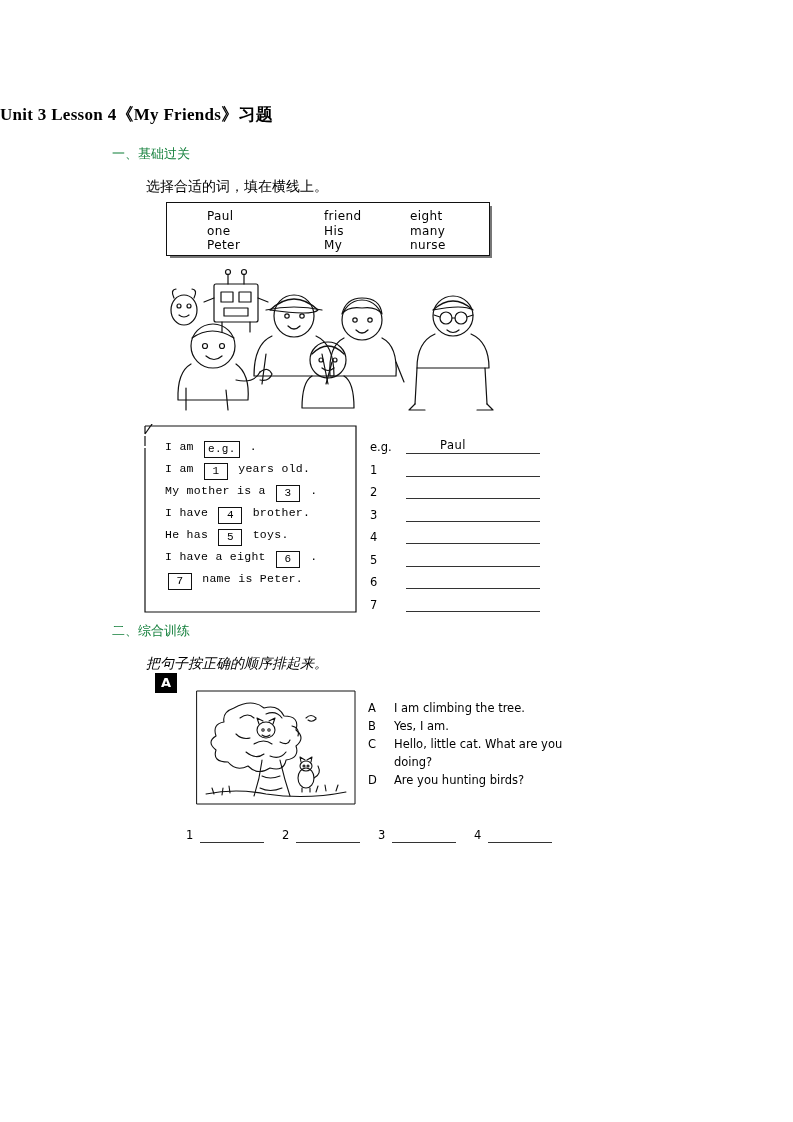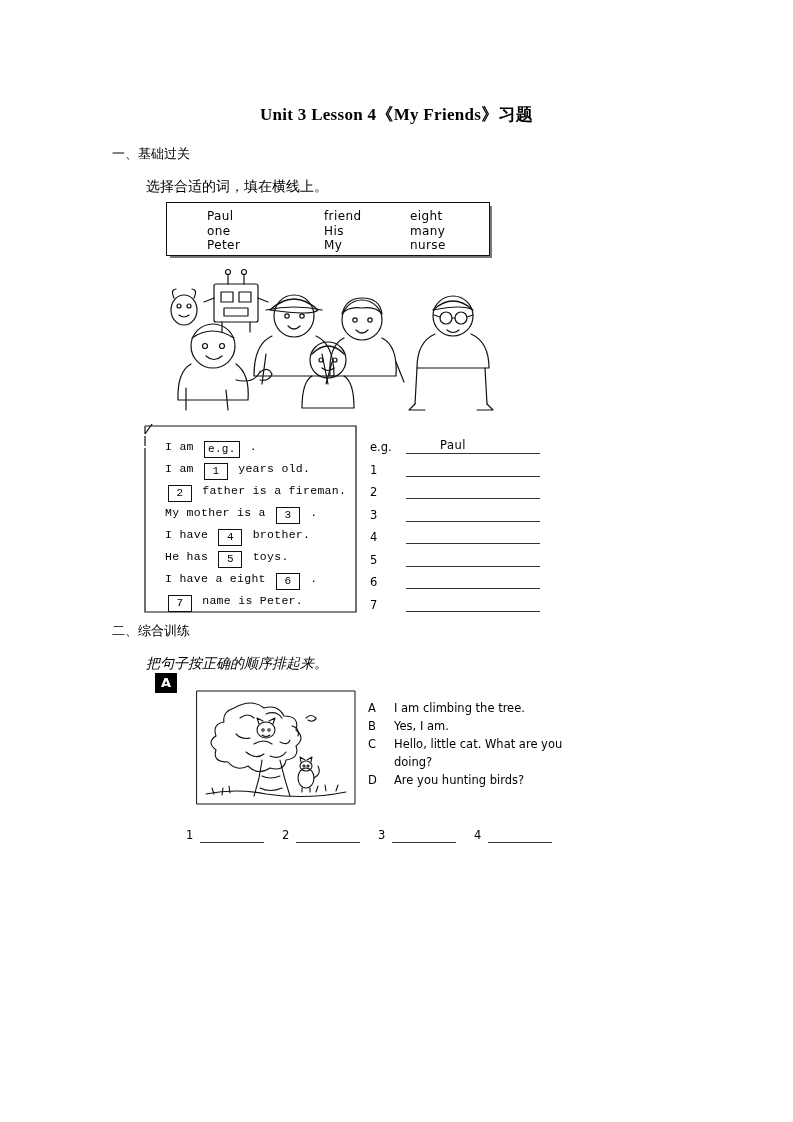--- a/index.html
+++ b/index.html
@@ -18,31 +18,31 @@
   .page {
     position: absolute;
     inset: 0;
     padding: 0;
   }
   .title {
     position: absolute;
     top: 103px;
     left: 0;
     width: 793px;
-    text-align: center;
+    text-align: left;
     font-family: "Liberation Serif", serif;
     font-weight: bold;
     font-size: 17px;
     letter-spacing: 0.3px;
   }
   .section-head {
     position: absolute;
     font-family: "DejaVu Sans", sans-serif;
     font-size: 13px;
-    color: #000000;
+    color: #15803d;
   }
   .sec1 { top: 145px; left: 112px; }
   .sec2 { top: 622px; left: 112px; font-family: Liberation Serif, serif; }
 
   .instr {
     position: absolute;
     font-family: "DejaVu Sans", sans-serif;
     font-size: 14px;
   }
   .instr1 { top: 178px; left: 146px; }
@@ -334,25 +334,20 @@
         <span>I am</span>
         <span class="blankbox">e.g.</span>
         <span>.</span>
       </div>
       <div class="sentence">
         <span>I am</span>
         <span class="blankbox">1</span>
         <span>years old.</span>
       </div>
       <div class="sentence">
-        <span></span>
-        <span class="blankbox">2</span>
-        <span>father is a fireman.</span>
-      </div>
-      <div class="sentence">
         <span>My mother is a</span>
         <span class="blankbox">3</span>
         <span>.</span>
       </div>
       <div class="sentence">
         <span>I have</span>
         <span class="blankbox">4</span>
         <span>brother.</span>
       </div>
       <div class="sentence">

